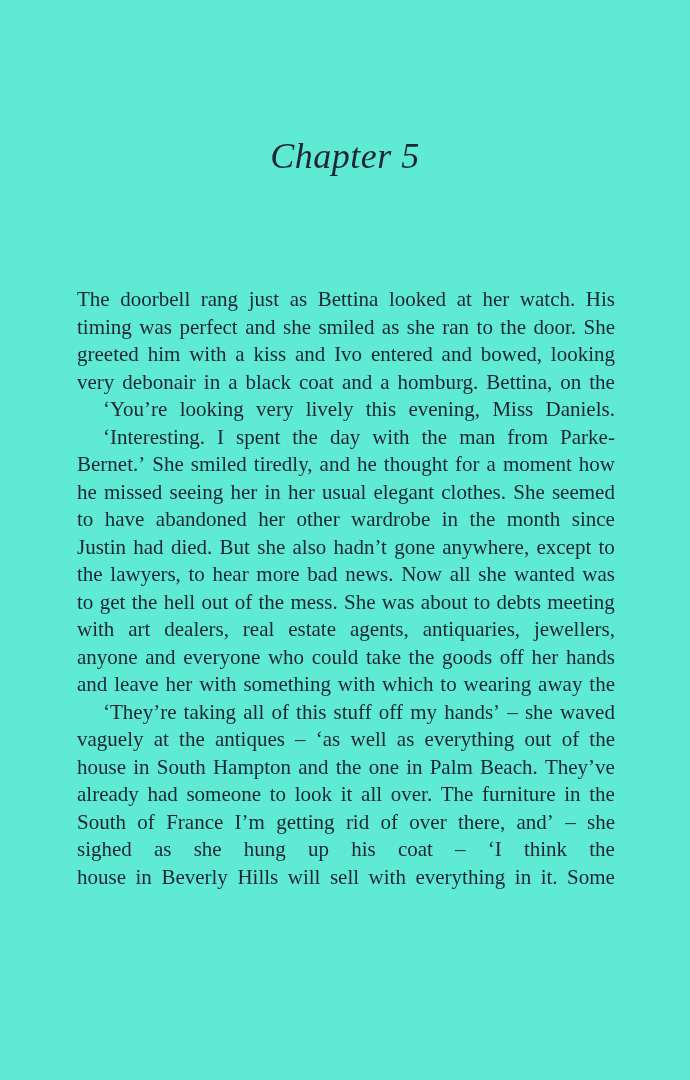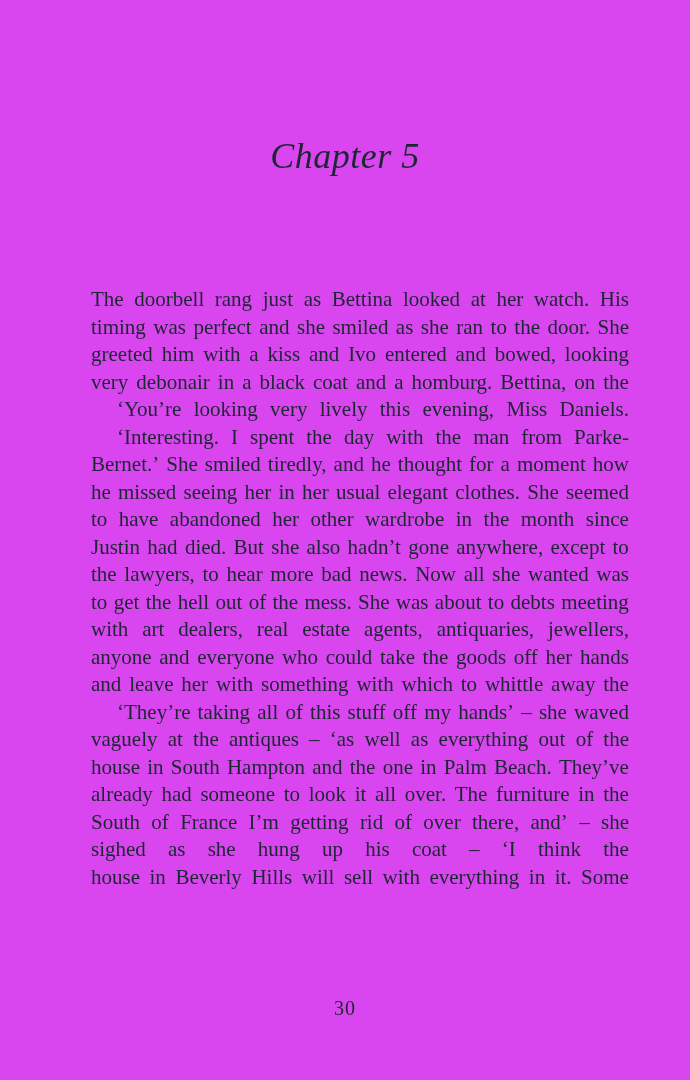--- a/index.html
+++ b/index.html
@@ -4,42 +4,42 @@
 <style>
   html, body {
     margin: 0;
     padding: 0;
     background: #ffffff;
   }
   .page {
     position: relative;
     width: 690px;
     height: 1080px;
-    background: #d946ef;
+    background: #5eead4;
     color: #1d2633;
     font-family: "Liberation Serif", serif;
     overflow: hidden;
   }
   .chapter-title {
     position: absolute;
     top: 132px;
     left: 0;
     width: 690px;
     text-align: center;
     font-style: italic;
     font-weight: normal;
     font-size: 36px;
     line-height: 48px;
     margin: 0;
     letter-spacing: 0.5px;
   }
   .body-text {
     position: absolute;
     top: 286px;
-    left: 91px;
+    left: 77px;
     width: 538px;
   }
   .para {
     margin: 0;
     padding: 0;
   }
   .line {
     display: block;
     height: 27.5px;
     line-height: 27.5px;
@@ -267,21 +267,21 @@
         </span>
       <span class="line j">
           <span>and</span>
           <span>leave</span>
           <span>her</span>
           <span>with</span>
           <span>something</span>
           <span>with</span>
           <span>which</span>
           <span>to</span>
-          <span>whittle</span>
+          <span>wearing</span>
           <span>away</span>
           <span>the</span>
         </span>
     </p>
 
     <p class="para">
       <span class="line j ind">
           <span>‘They’re</span>
           <span>taking</span>
           <span>all</span>
@@ -373,15 +373,14 @@
           <span>with</span>
           <span>everything</span>
           <span>in</span>
           <span>it.</span>
           <span>Some</span>
         </span>
     </p>
 
   </div>
 
-  <div class="folio">30</div>
 
 </div>
 
 </body></html>

